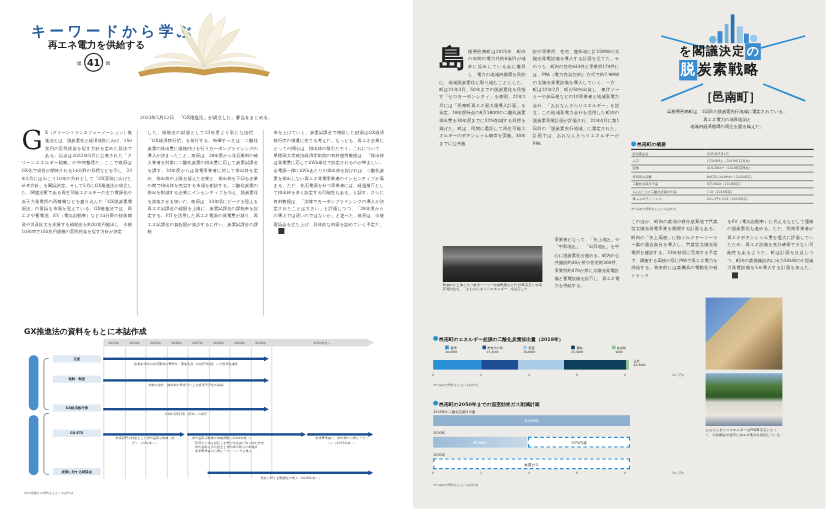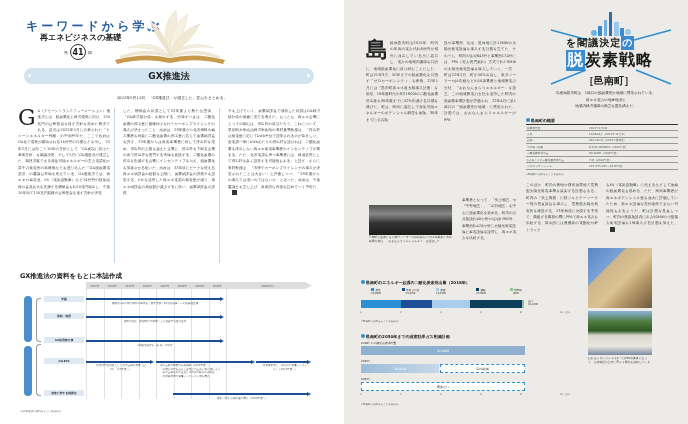--- a/index.html
+++ b/index.html
@@ -44,21 +44,21 @@
   
   .rp-body { position: absolute; left: 22px; top: 40px; width: 150px; display: flex; gap: 6px; }
   .rp-col { flex: 1; font-size: 3.6px; line-height: 6.4px; color: #444; text-align: justify; }
   .rp-dropcap { float: left; font-size: 22px; line-height: 20px; font-weight: bold; color: #222; margin-right: 2px; }
   .rp-photo { position: absolute; left: 25px; top: 205px; width: 83px; height: 30px; background: linear-gradient(180deg,#555 0%,#888 30%,#333 60%,#1e1e1e 100%); }
   .rp-photo-cap { position: absolute; left: 25px; top: 236px; width: 85px; font-size: 2.8px; line-height: 3.6px; color: #444; }
   .rp-body2 { position: absolute; left: 118px; top: 197px; width: 56px; font-size: 3.6px; line-height: 6.4px; color: #444; }
 
   .strategy { position: absolute; left: 202px; top: 6px; width: 130px; height: 80px; }
   .strategy-title1 { position: absolute; left: 222px; top: 36px; font-size: 10px; font-weight: bold; color: #1a1a1a; letter-spacing: 1px; }
-  .strategy-title2 { position: absolute; left: 222px; top: 50px; font-size: 16px; font-weight: bold; color: #1a1a1a; letter-spacing: 1px; }
+  .strategy-title2 { position: absolute; left: 222px; top: 50px; font-size: 12px; font-weight: bold; color: #1a1a1a; letter-spacing: 1px; }
   .hl { display: inline-block; background: #3a8bd0; color: #fff; padding: 0 1px; }
   .town { position: absolute; left: 240px; top: 74px; font-size: 10px; font-weight: bold; color: #222; }
   .town-lead { position: absolute; left: 182px; top: 90px; width: 160px; text-align: center; font-family: "DejaVu Serif", serif; font-size: 3.6px; line-height: 6.5px; color: #333; }
 
   .ov-title { position: absolute; left: 182px; top: 118px; font-size: 4px; font-weight: bold; color: #222; }
   .ov-title::before, .sec-title::before { content: ""; display: inline-block; width: 4px; height: 4px; background: #2e8fd0; border-radius: 50%; margin-right: 1px; }
   .ov-table { position: absolute; left: 182px; top: 124px; width: 152px; border-collapse: collapse; font-size: 2.7px; color: #555; }
   .ov-table td { border-bottom: 0.5px solid #999; height: 6.4px; padding-left: 1px; }
   .ov-table tr:first-child td { border-top: 0.8px solid #333; }
   .ov-table td:first-child { width: 62px; }
@@ -79,43 +79,38 @@
 
   .photo1 { position: absolute; left: 244px; top: 248px; width: 64px; height: 60px; background: linear-gradient(135deg,#5b87c5 0%,#7aa2d7 30%,#cdb58a 31%,#dcc394 55%,#b99b6b 70%,#6f5a3e 100%); }
   .photo2 { position: absolute; left: 244px; top: 311px; width: 64px; height: 44px; background: linear-gradient(180deg,#8bb3d8 0%,#4d7a3c 25%,#2f5a26 45%,#d9d6cd 55%,#e8e6df 80%,#7a8aa0 100%); }
   .photo-cap2 { position: absolute; left: 244px; top: 357px; width: 64px; font-size: 2.8px; line-height: 3.6px; color: #444; }
 </style>
 </head>
 <body>
 
 <div class="page-left">
   <div class="kw-title">キーワードから学ぶ</div>
-  <div class="kw-sub">再エネビジネスの基礎</div>
+  <div class="kw-sub">再エネ電力を供給する</div>
   <div class="kw-num-wrap">
     <span>第</span>
     <span class="kw-num">41</span>
     <span>回</span>
   </div>
   <svg class="book" viewBox="0 0 120 58">
     <path d="M5 52 Q35 44 60 50 Q85 44 115 52 L113 56 Q85 49 60 55 Q35 49 7 56 Z" fill="#c89a4c"></path>
     <path d="M10 48 Q35 38 60 47 L60 50 Q35 42 10 51 Z" fill="#efe6d2"></path>
     <path d="M110 48 Q85 38 60 47 L60 50 Q85 42 110 51 Z" fill="#efe6d2"></path>
     <path d="M60 47 Q48 20 66 2 Q70 25 60 47 Z" fill="#f4ecda" stroke="#d9ccb0" stroke-width="0.3"></path>
     <path d="M60 47 Q58 18 78 6 Q74 30 60 47 Z" fill="#f7f1e2" stroke="#d9ccb0" stroke-width="0.3"></path>
     <path d="M60 47 Q68 22 90 16 Q80 36 60 47 Z" fill="#f2e9d4" stroke="#d9ccb0" stroke-width="0.3"></path>
     <path d="M60 47 Q44 26 40 12 Q56 26 60 47 Z" fill="#eee4cc" stroke="#d9ccb0" stroke-width="0.3"></path>
     <path d="M60 47 Q38 38 18 40 Q42 30 60 47 Z" fill="#f5eedd" stroke="#d9ccb0" stroke-width="0.3"></path>
     <path d="M60 47 Q82 36 104 40 Q80 30 60 47 Z" fill="#f5eedd" stroke="#d9ccb0" stroke-width="0.3"></path>
   </svg>
 
-  <div class="title-bar">
-    <span class="dot" style="left:4px"></span>
-    <span>GX推進法</span>
-    <span class="dot" style="right:4px"></span>
-  </div>
   <div class="lead">2023年5月12日、「GX推進法」が成立した。要点をまとめる。</div>
 
   <div class="body-cols">
     <div class="body-col">
       <span class="dropcap">G</span>
       <span>X（グリーントランスフォーメーション）推進法とは、脱炭素化と経済成長に向け、150兆円の官民投資を促す方針を定めた新法である。起点は2022年5月に公表された「クリーンエネルギー戦略」の中間整理だ。ここで政府はGX化で成長が期待される14分野の目標などを示し、23年2月には向こう10年の方針として「GX実現に向けた基本方針」を閣議決定。そして5月にGX推進法が成立した。関連法案である再生可能エネルギーの主力電源化や原子力発電所の再稼働などを盛り込んだ「GX脱炭素電源法」の審議も市場を迎えている。GX推進法では、再エネや蓄電池、EV（電気自動車）など14分野の技術開発や普及拡大を支援する補助金を約20兆円拠出し、今後10年間で150兆円規模の官民投資を促す方針が決定</span>
     </div>
     <div class="body-col">
       <span>した。補助金の財源として23年度より新たな国債、「GX経済移行債」を発行する。特筆すべきは、二酸化炭素の排出量に価格付けを行うカーボンプライシングの導入が決まったこと。政府は、28年度から化石燃料の輸入業者を対象に二酸化炭素の排出量に応じて炭素賦課金を課す。33年度からは発電事業者に対して排出枠を定め、排出枠の上限を超えた企業と、排出枠を下回る企業の間で排出枠を売買する市場を創設する。二酸化炭素の排出を削減する企業にインセンティブを与え、脱炭素化を加速させる狙いだ。政府は、33年頃にピークを迎える再エネ賦課金の総額を上限に、炭素賦課金の課税率を設定する。FITを活用した再エネ電源の発電量が減り、再エネ賦課金の負担額が減少するに伴い、炭素賦課金の課税</span>
     </div>

